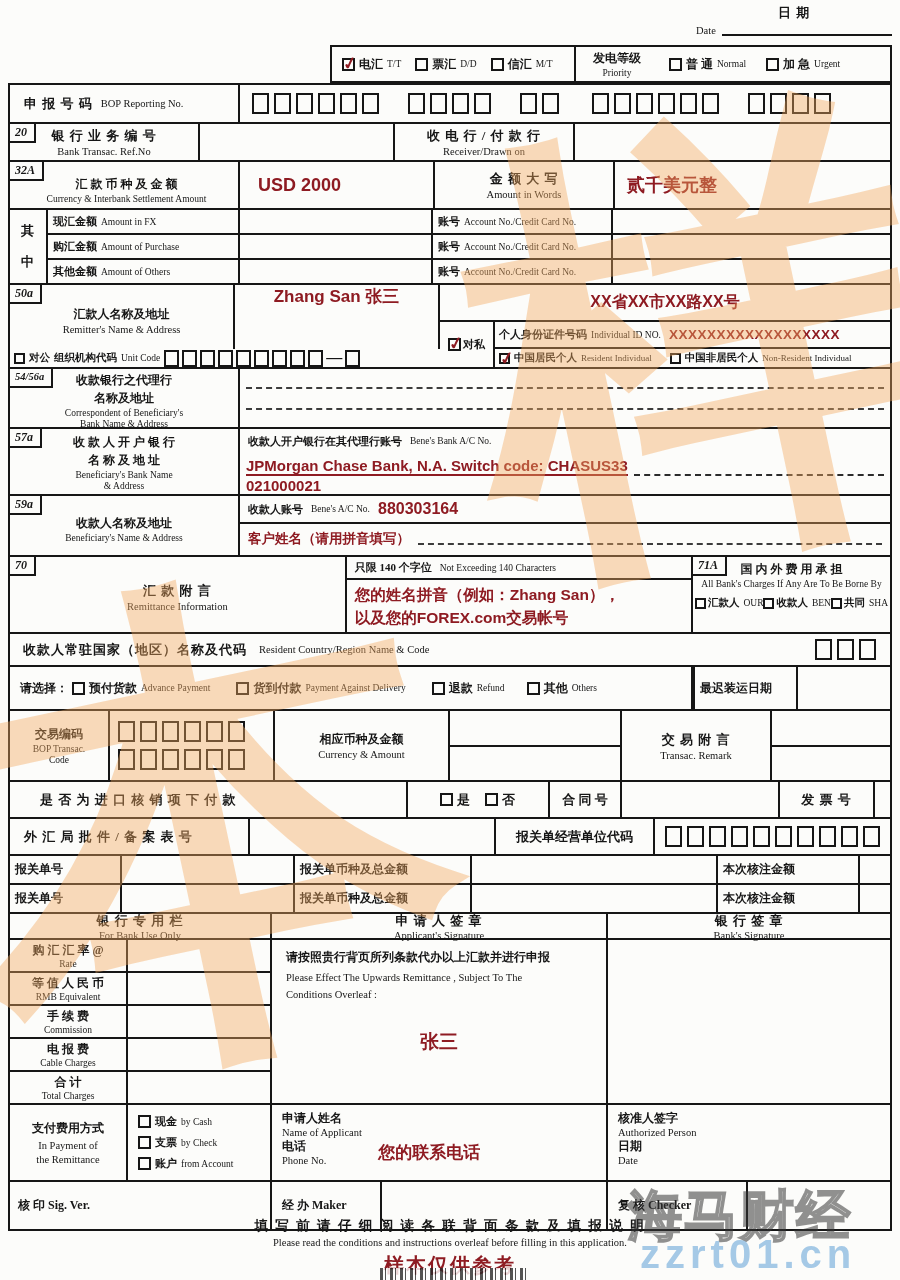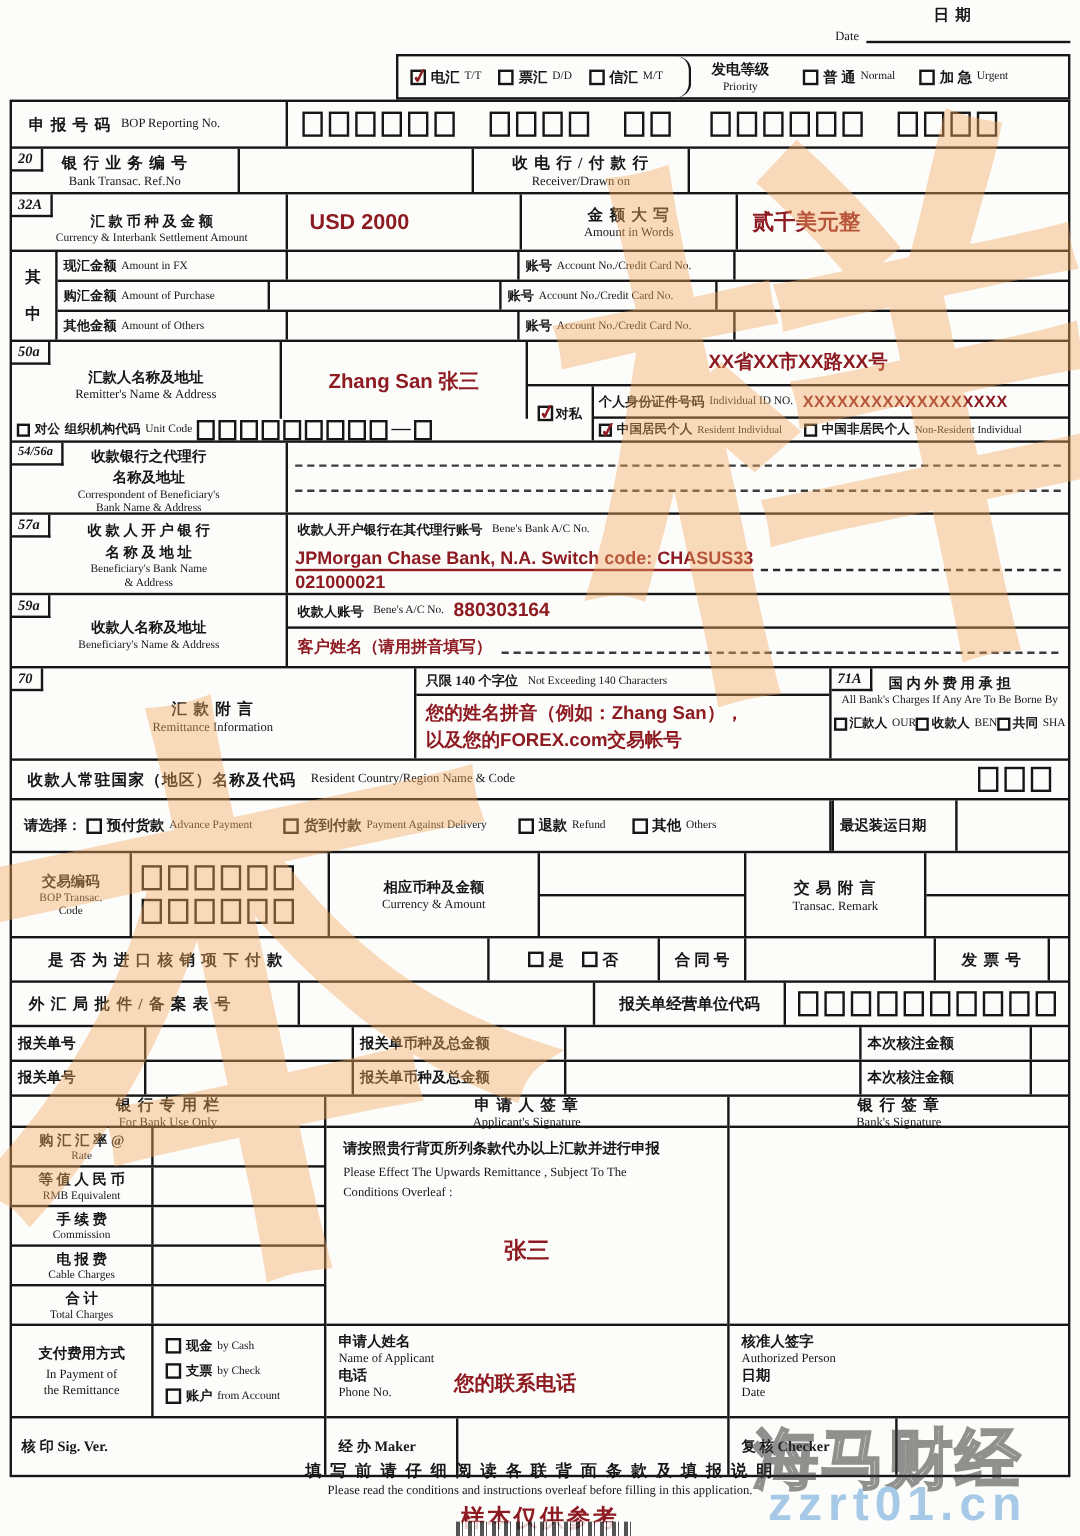--- a/index.html
+++ b/index.html
@@ -69,21 +69,21 @@
 
   <div class="datebox">
     <div class="cnl" style="text-align:center;">日  期</div>
     <div style="display:flex; align-items:flex-end;">
       <span class="enl">Date</span>
       <span style="flex:1; border-bottom:2px solid #161616; height:14px; margin-left:6px;"></span>
     </div>
   </div>
 
   <div class="methodbar">
-    <div class="c" style="width:244px; padding-left:10px;border-radius:12px;">
+    <div class="c" style="width:244px; padding-left:10px;">
       <span class="cb ck"></span>
       <span class="cnm">电汇</span>&nbsp;<span class="ens">T/T</span>
       <span class="cb" style="margin-left:14px;"></span>
       <span class="cnm">票汇</span>&nbsp;<span class="ens">D/D</span>
       <span class="cb" style="margin-left:14px;"></span>
       <span class="cnm">信汇</span>&nbsp;<span class="ens">M/T</span>
     </div>
     <div class="c" style="flex:1;">
       <span class="stack" style="width:72px;">
         <span class="cnm">发电等级</span>
@@ -184,21 +184,21 @@
           <span class="cnl">中</span>
       </div>
       <div style="flex:1; display:flex; flex-direction:column;">
         <div style="flex:1; display:flex; border-bottom:2px solid #161616;">
           <div class="c" style="width:192px;"><span class="cns">现汇金额</span>&nbsp;<span class="ens">Amount in FX</span></div>
           <div class="c" style="width:193px;"></div>
           <div class="c" style="width:180px;"><span class="cns">账号</span>&nbsp;<span class="ens">Account No./Credit Card No.</span></div>
           <div class="c" style="flex:1;"></div>
         </div>
         <div style="flex:1; display:flex; border-bottom:2px solid #161616;">
-          <div class="c" style="width:177px;"><span class="cns">购汇金额</span>&nbsp;<span class="ens">Amount of Purchase</span></div>
+          <div class="c" style="width:192px;"><span class="cns">购汇金额</span>&nbsp;<span class="ens">Amount of Purchase</span></div>
           <div class="c" style="width:193px;"></div>
           <div class="c" style="width:180px;"><span class="cns">账号</span>&nbsp;<span class="ens">Account No./Credit Card No.</span></div>
           <div class="c" style="flex:1;"></div>
         </div>
         <div style="flex:1; display:flex;">
           <div class="c" style="width:192px;"><span class="cns">其他金额</span>&nbsp;<span class="ens">Amount of Others</span></div>
           <div class="c" style="width:193px;"></div>
           <div class="c" style="width:180px;"><span class="cns">账号</span>&nbsp;<span class="ens">Account No./Credit Card No.</span></div>
           <div class="c" style="flex:1;"></div>
         </div>
@@ -206,21 +206,21 @@
     </div>
 
     <div class="g50">
       <div style="grid-area:1/1/3/2; border-right:2px solid #161616;">
         <span class="tagbox">50a</span>
         <span class="stack" style="height:100%; padding-top:6px;">
             <span class="cnm">汇款人名称及地址</span>
             <span class="enl">Remitter's Name &amp; Address</span>
           </span>
       </div>
-      <div style="grid-area:1/2/3/3; border-right:2px solid #161616; display:flex; align-items:center; justify-content:center;">
+      <div style="grid-area:1/2/3/3; border-right:2px solid #161616; display:flex; align-items:flex-start; justify-content:center;">
         <span class="red" style="font-size:17px;">Zhang San  张三</span>
       </div>
       <div style="grid-area:1/3/2/5; border-bottom:2px solid #161616; display:flex; align-items:center; justify-content:center;">
         <span class="red" style="font-size:16px;">XX省XX市XX路XX号</span>
       </div>
       <div style="grid-area:2/3/4/4; border-right:2px solid #161616; display:flex; align-items:center; justify-content:center;">
         <span class="cb ck" style="margin-right:2px;"></span>
         <span class="cns" style="font-size:11px;">对私</span>
       </div>
       <div style="grid-area:2/4/3/5; border-bottom:2px solid #161616; display:flex; align-items:center; padding:0 4px;">

